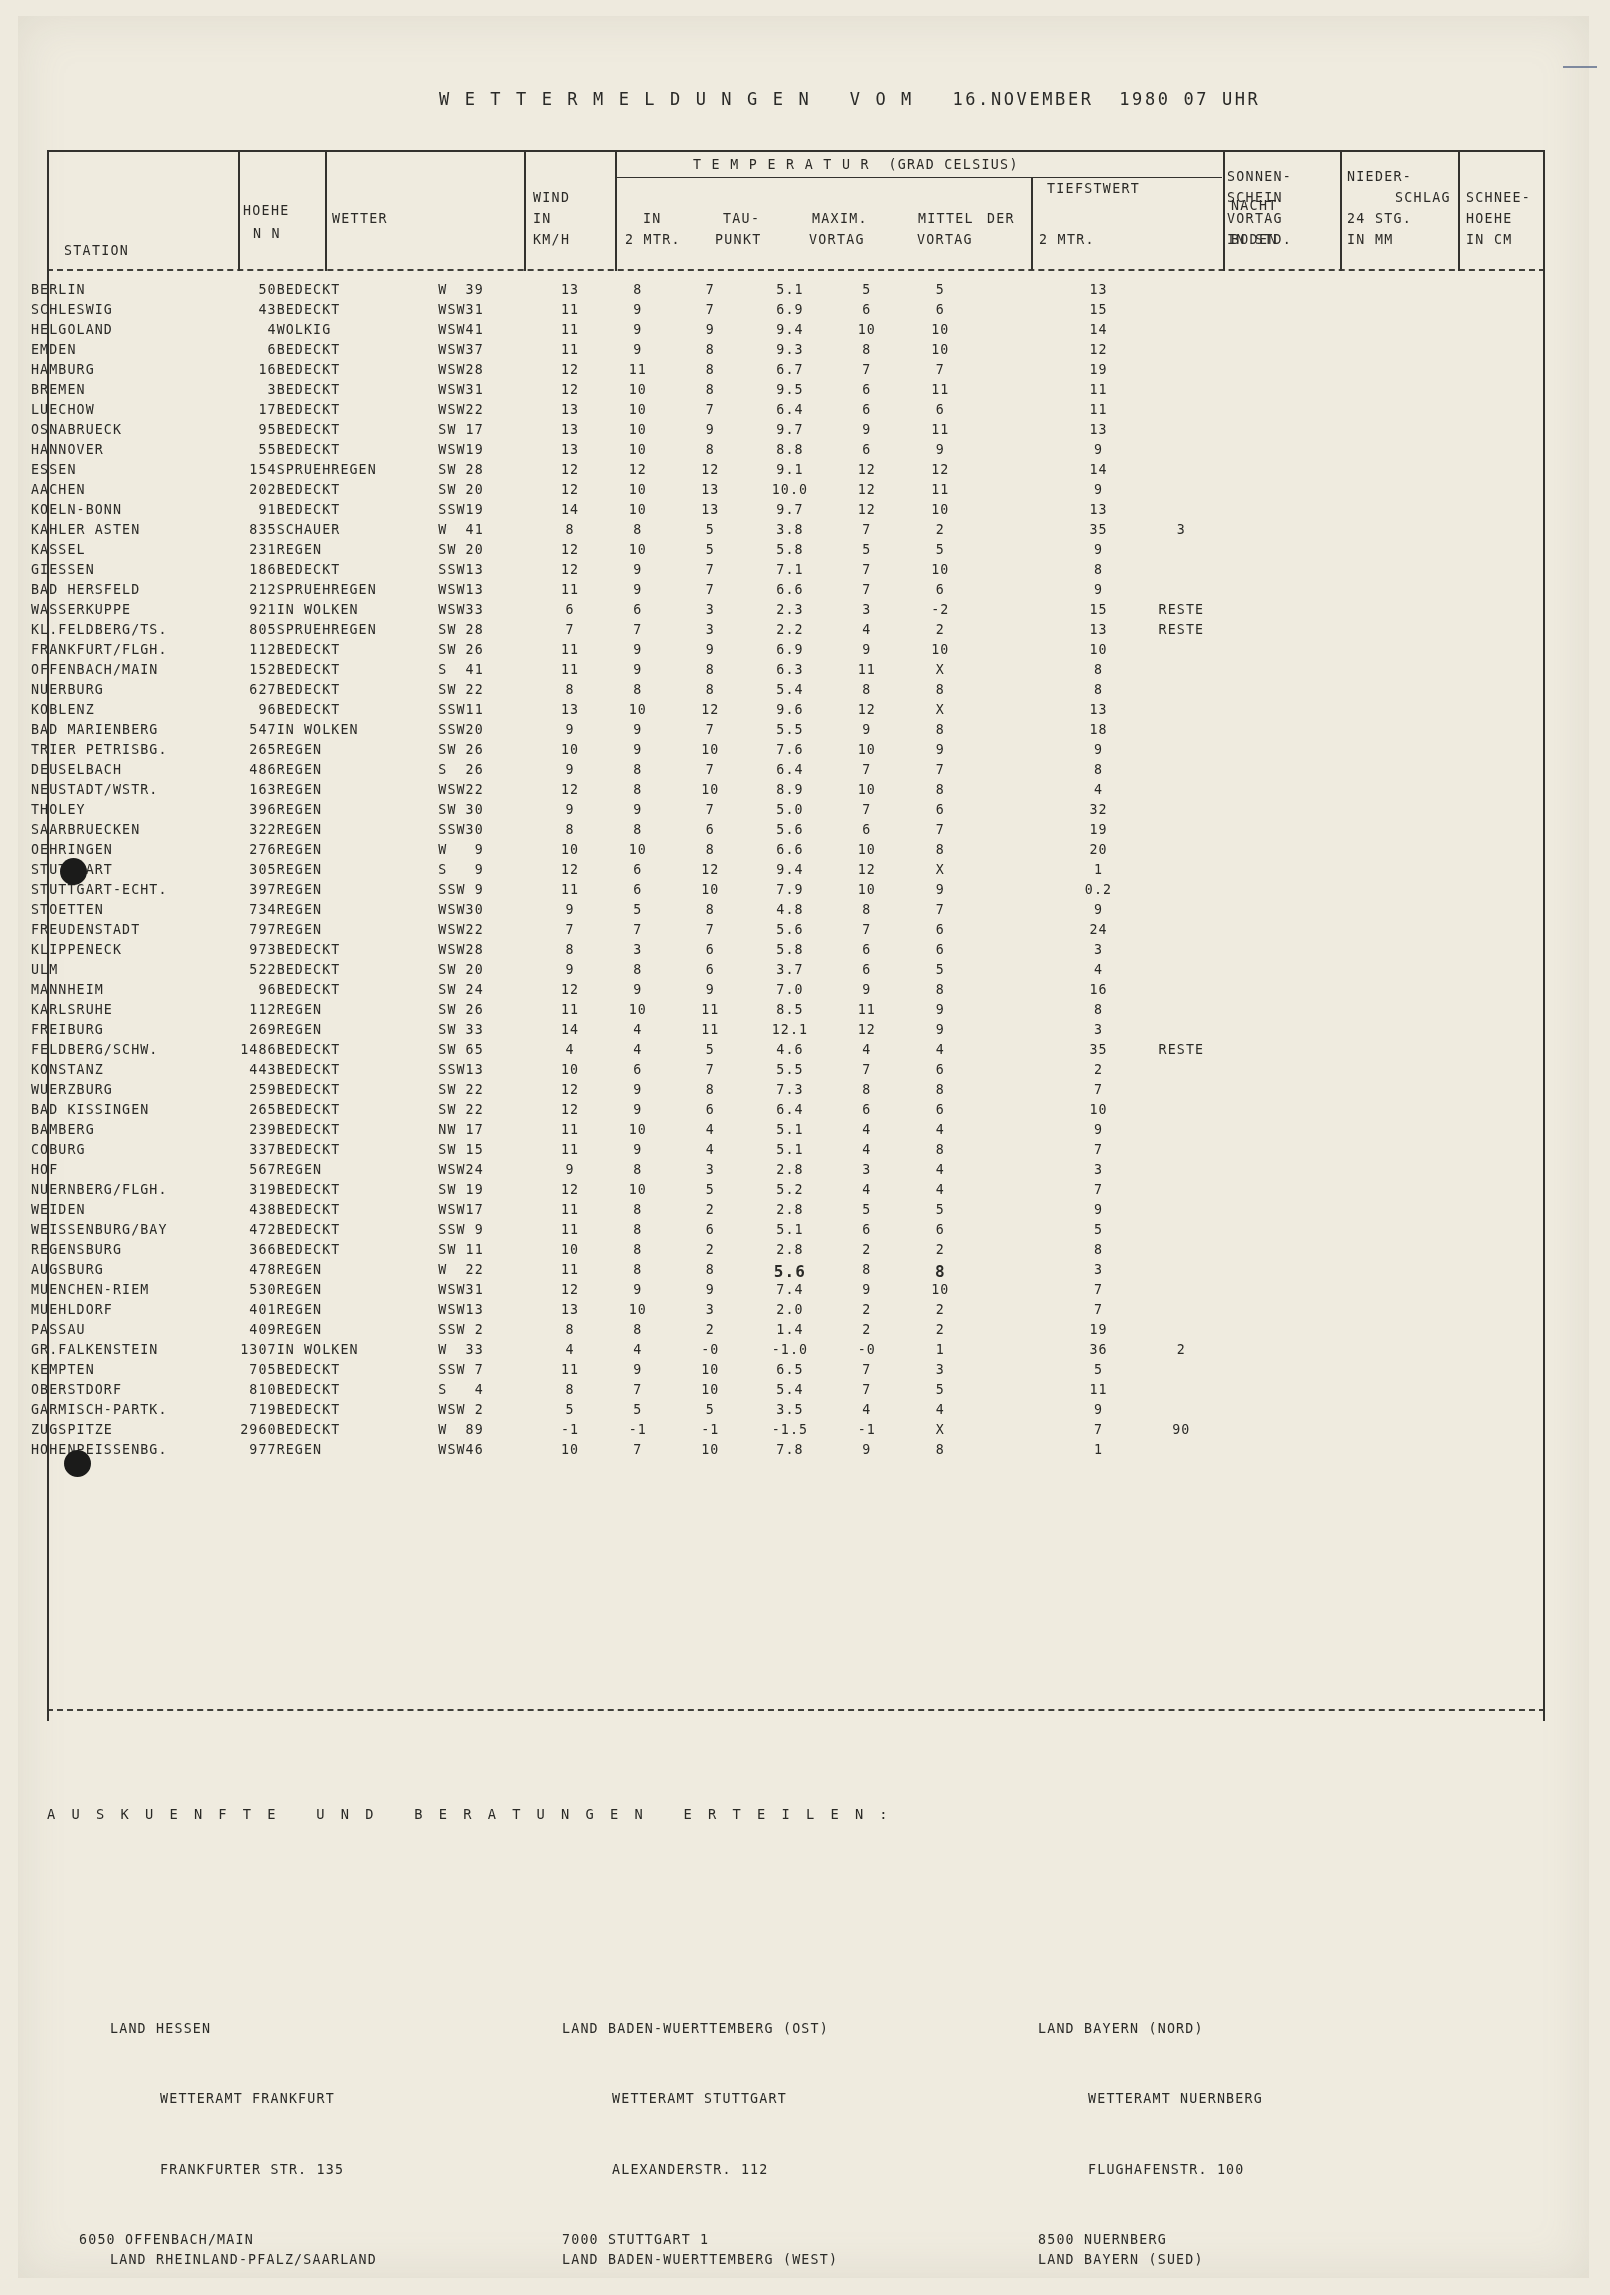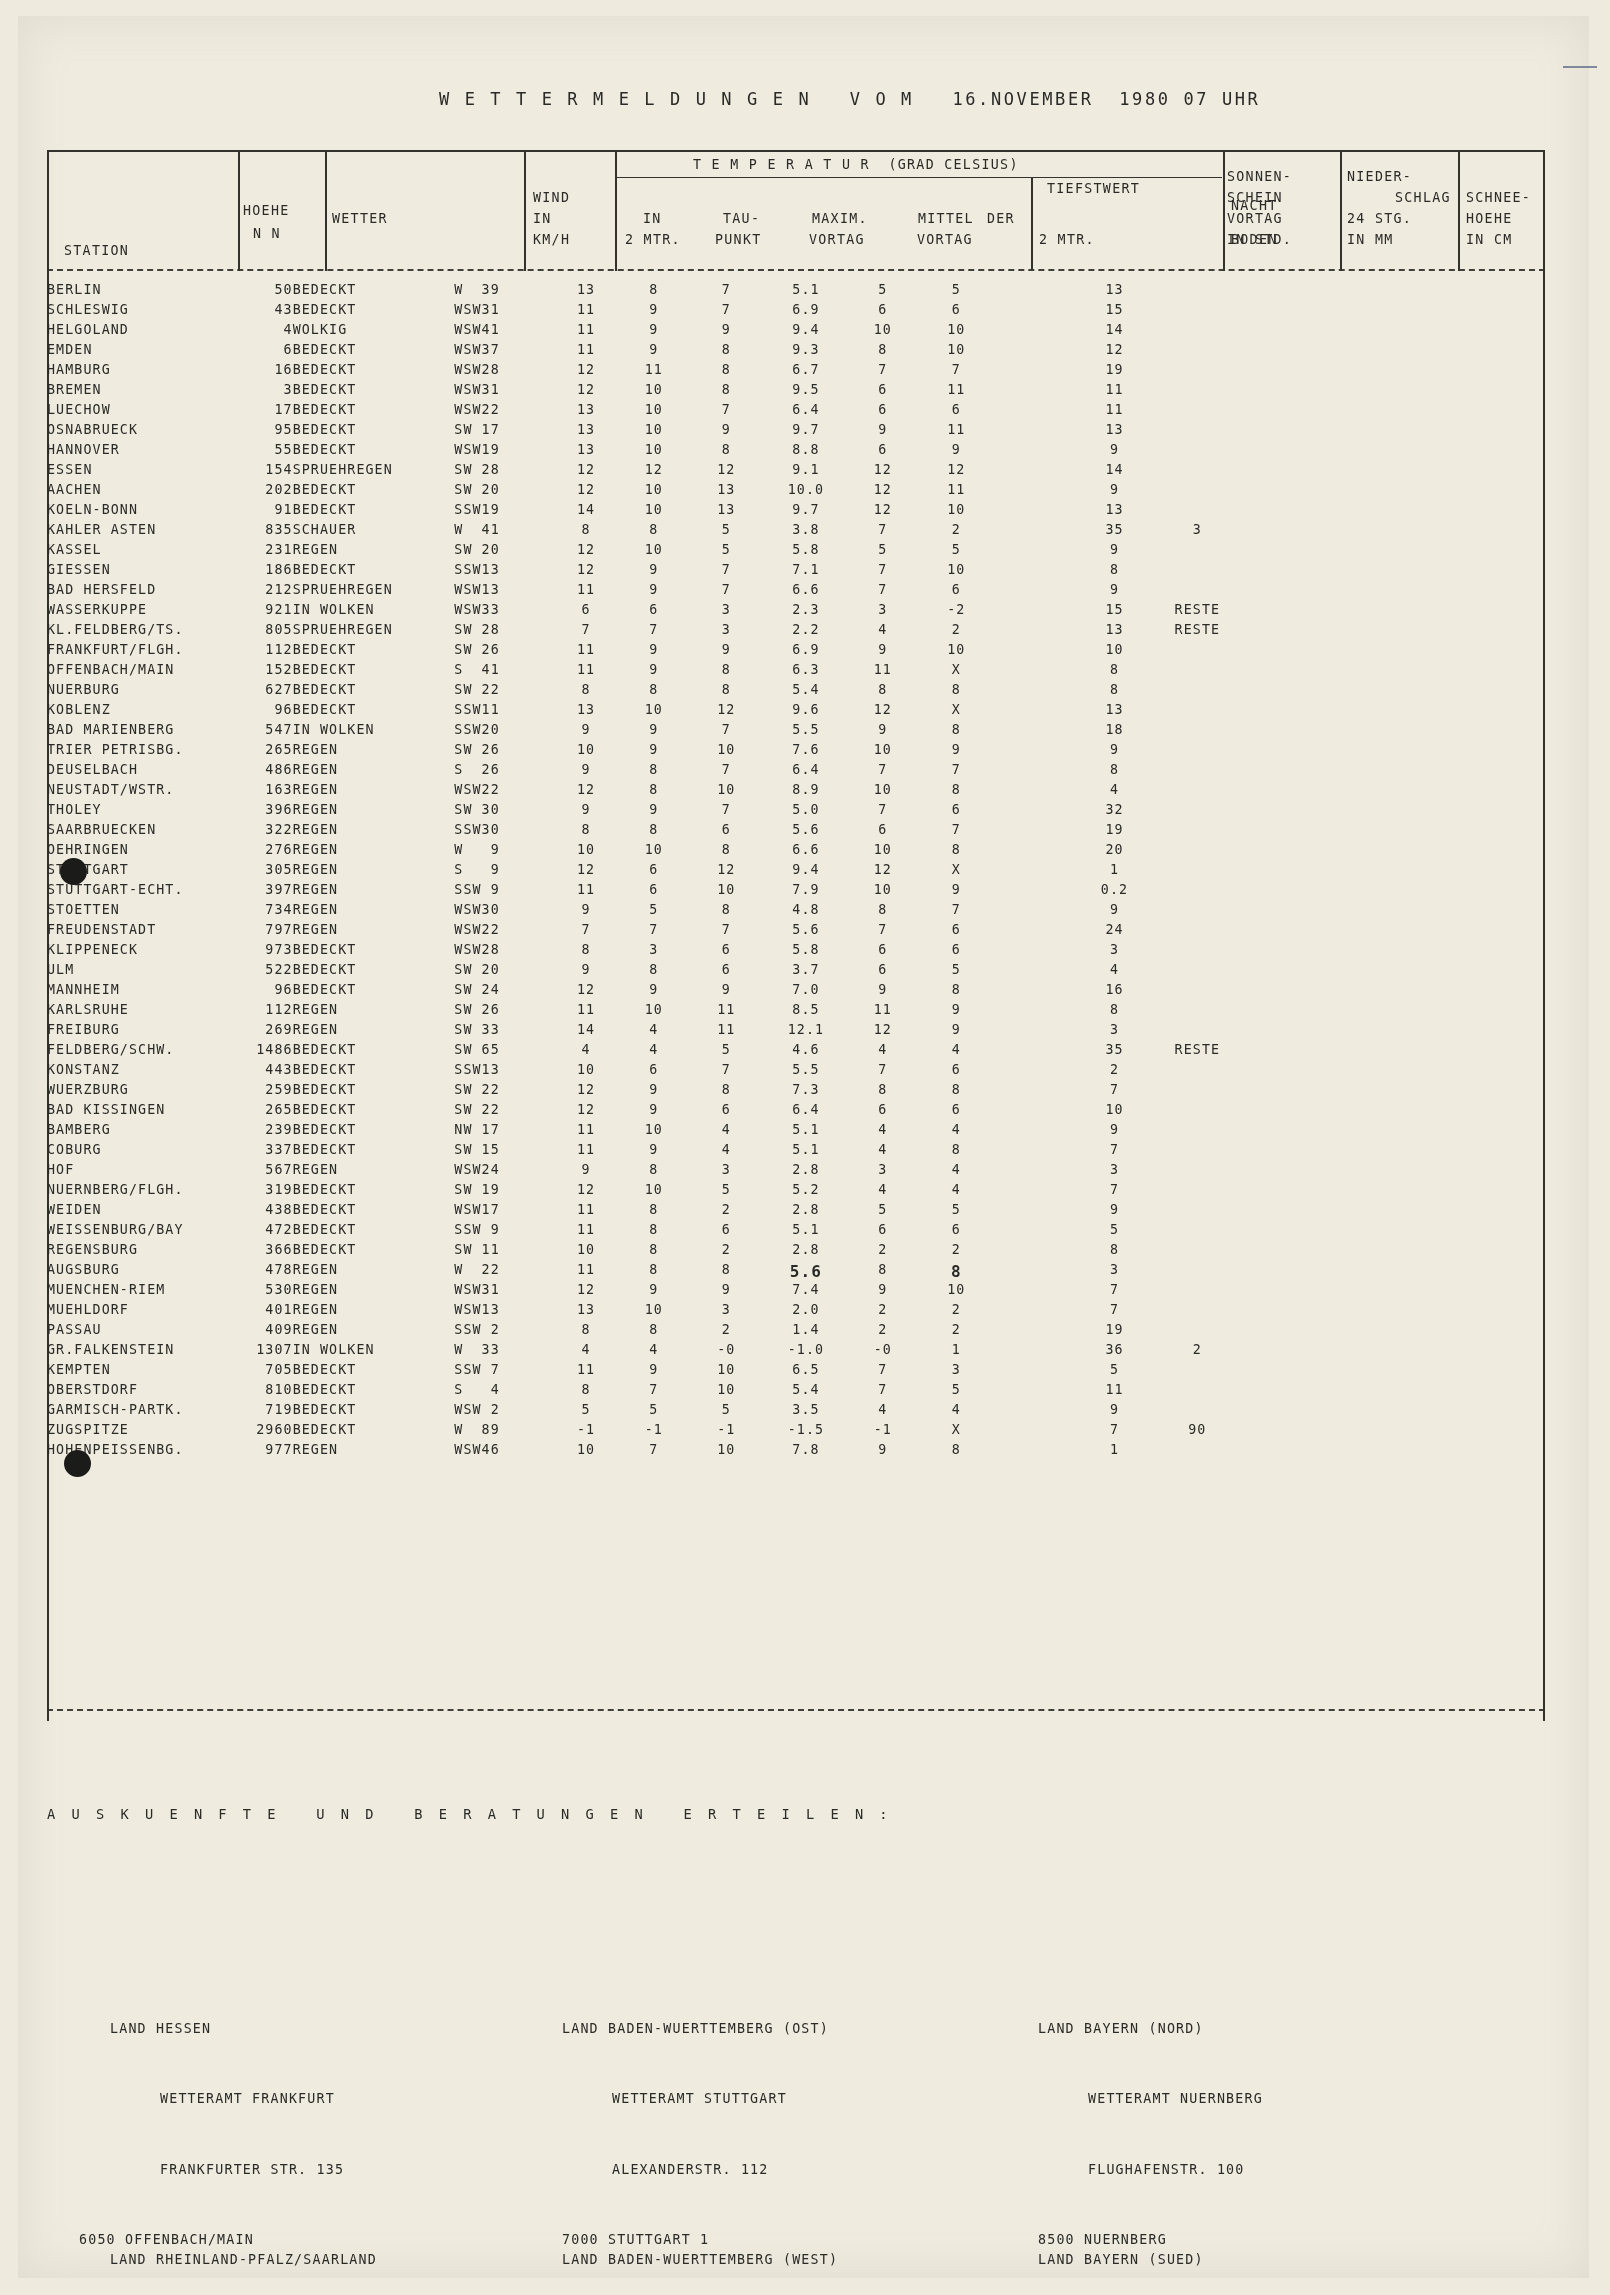--- a/index.html
+++ b/index.html
@@ -67,21 +67,21 @@
   .hdr {
     position: absolute;
     font-size: 13.3px;
     letter-spacing: 1.3px;
     color: #2b2a27;
     white-space: pre;
     line-height: 16px;
   }
   .tablewrap {
     position: absolute;
-    left: 47px;
+    left: 31px;
     top: 282px;
     width: 1191px;
   }
   table.data {
     border-collapse: collapse;
     font-size: 13.3px;
     letter-spacing: 1.1px;
     color: #2a2a27;
   }
   table.data td {

